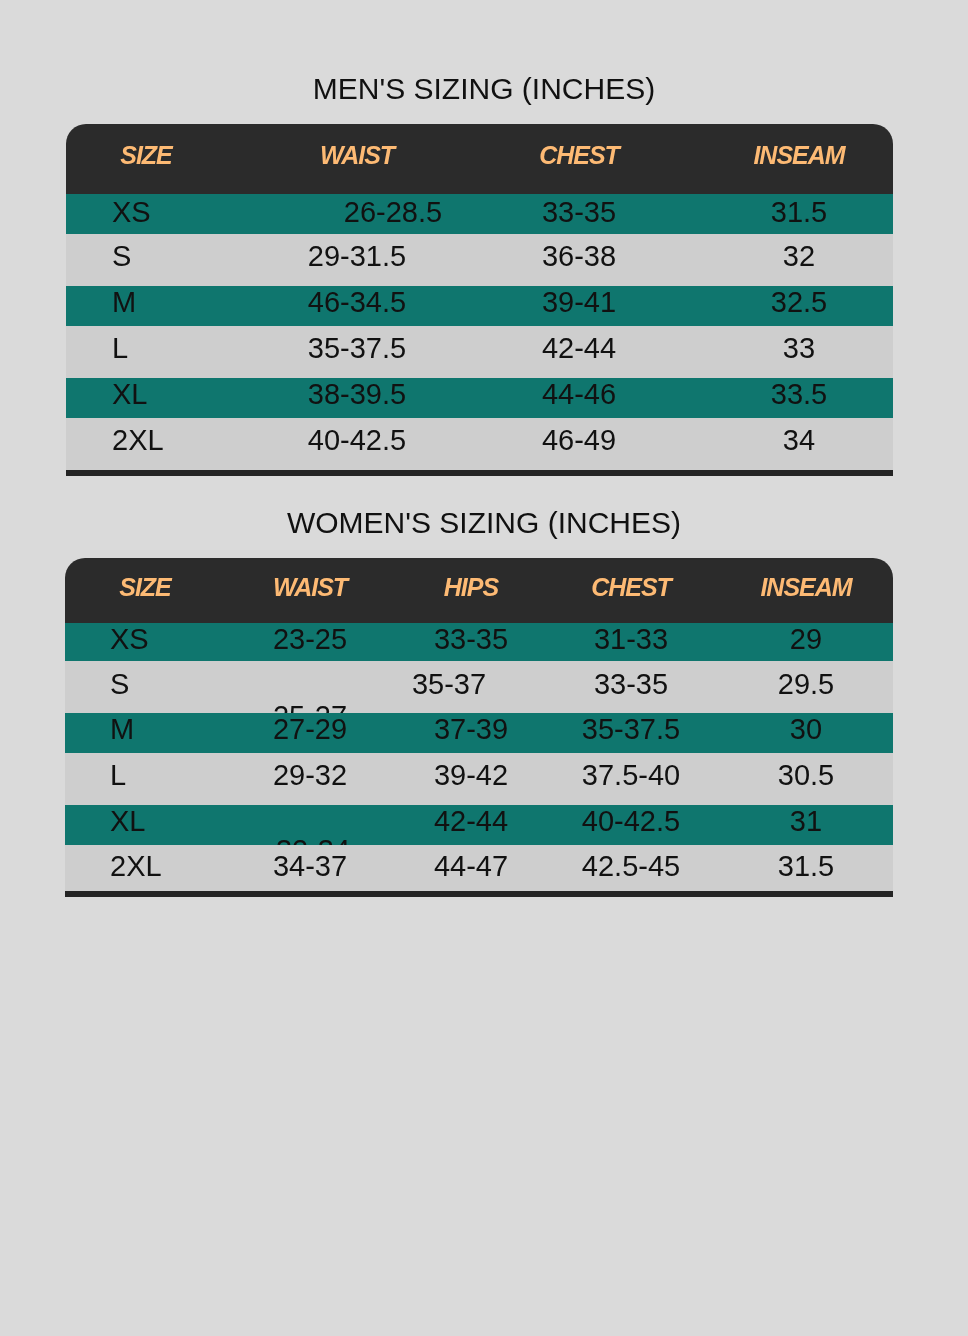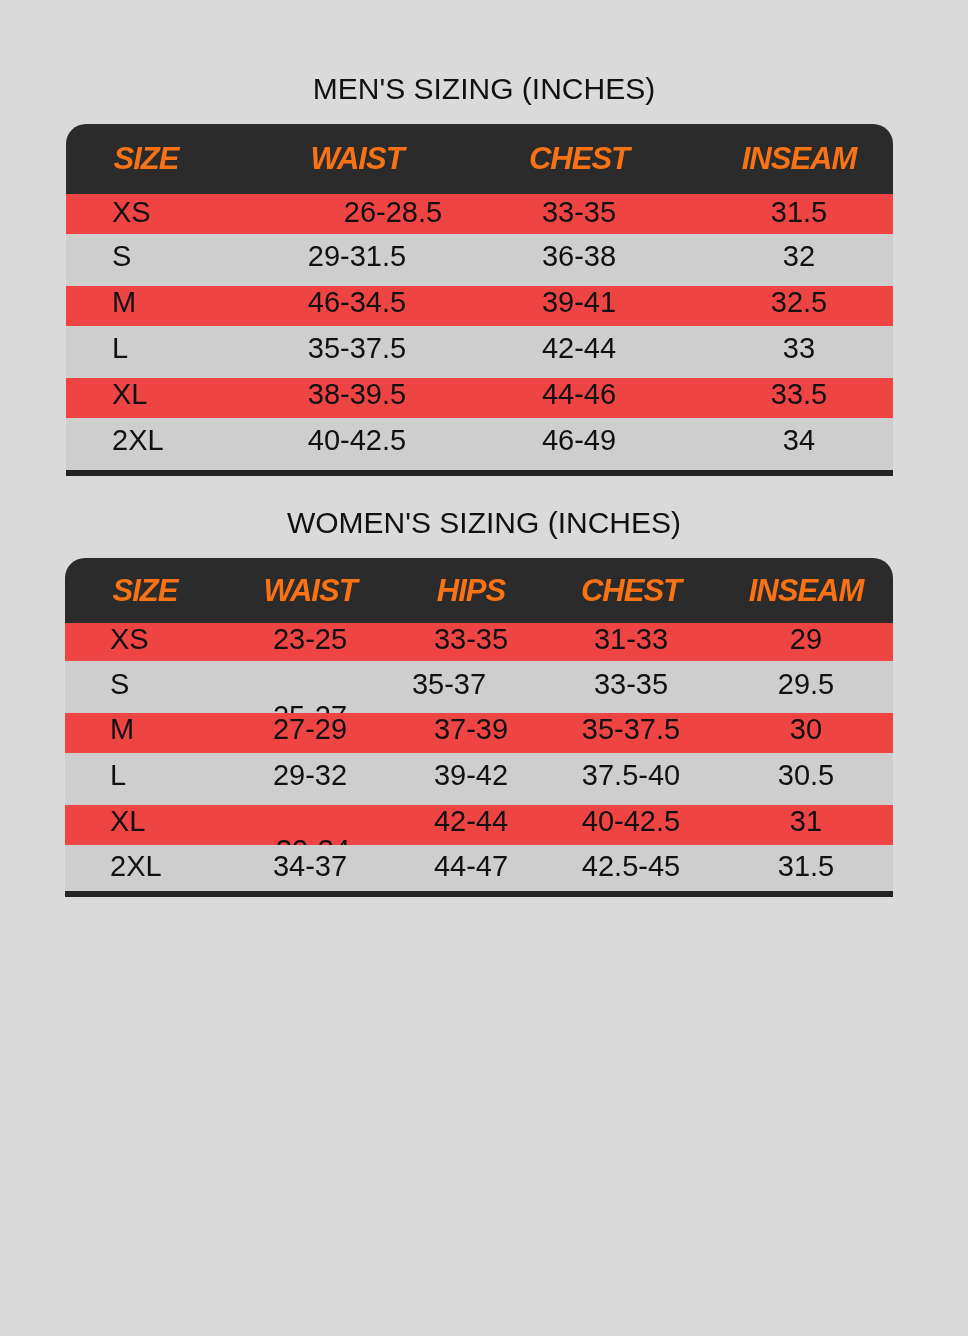--- a/index.html
+++ b/index.html
@@ -11,26 +11,26 @@
   .title {
     position: absolute; left: 0; width: 968px; text-align: center;
     font-size: 30px; letter-spacing: 0px; color: #111;
     font-family: "Liberation Sans", sans-serif;
   }
   .tbl { position: absolute; }
   .hdr {
     background: #2b2b2b; border-radius: 20px 20px 0 0; position: relative;
   }
   .hcell {
-    position: absolute; top: 0; color: #f97316; font-style: italic; font-weight: bold;
-    font-size: 31px; font-family: "Liberation Sans", sans-serif; transform: translateX(-50%);
+    position: absolute; top: 0; color: #fdba74; font-style: italic; font-weight: bold;
+    font-size: 25px; font-family: "Liberation Sans", sans-serif; transform: translateX(-50%);
     white-space: nowrap; letter-spacing: -1px;
   }
   .row { position: relative; }
-  .row.dark { background: #ef4444; }
+  .row.dark { background: #0f766e; }
   .row.light { background: #cecece; }
   .cell {
     position: absolute; top: 0; font-size: 29px; color: #111; white-space: nowrap;
     font-family: "Liberation Sans", sans-serif; transform: translateX(-50%);
   }
   .cell.size { transform: none; }
   .bar { background: #242424; }
 </style>
 </head>
 <body>

